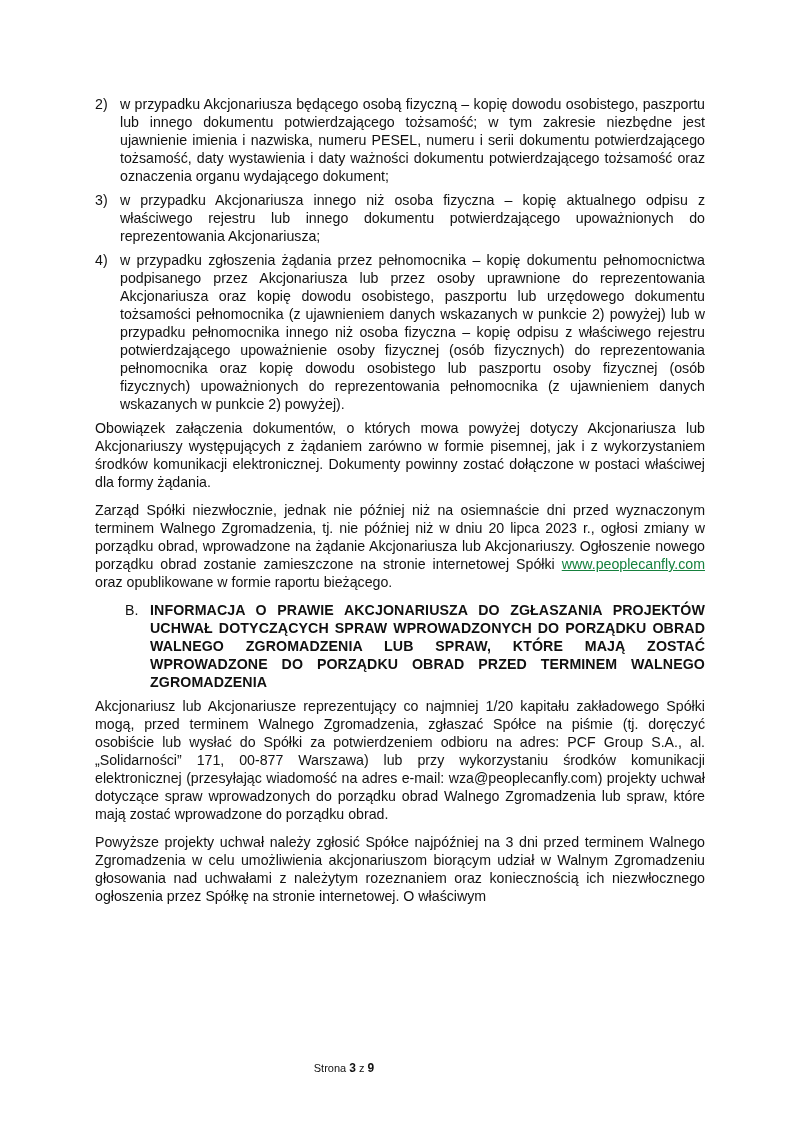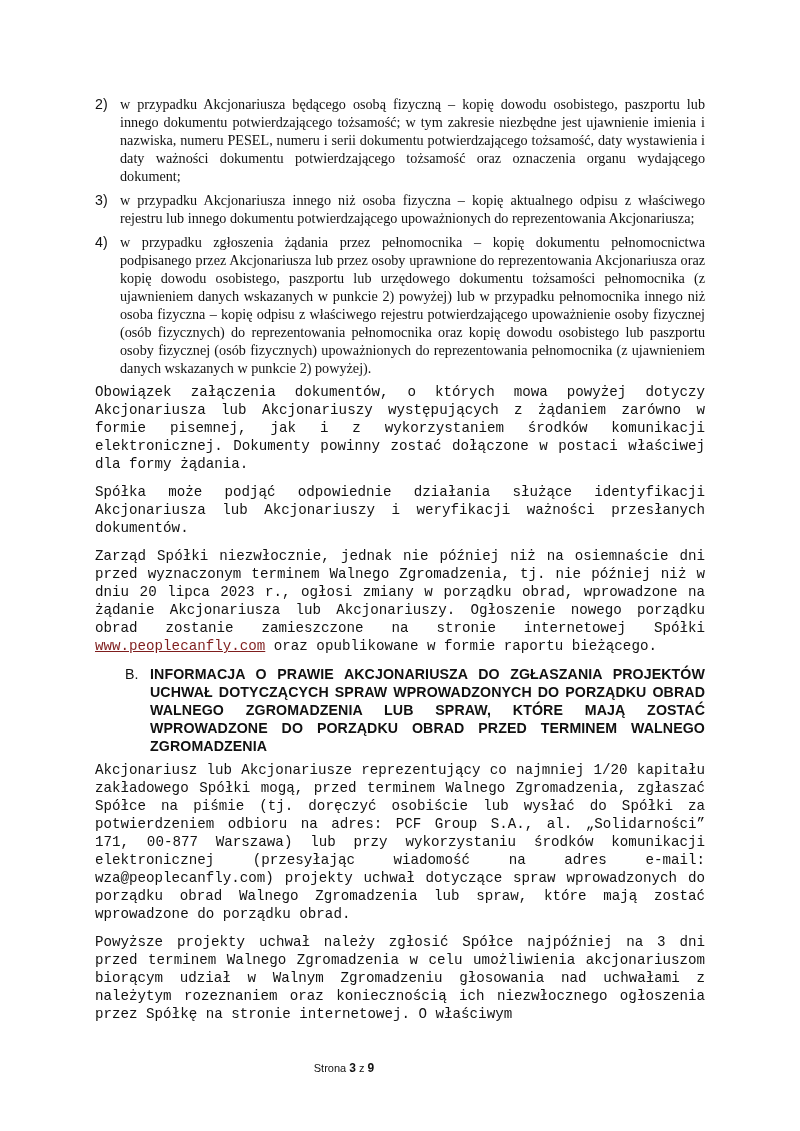--- a/index.html
+++ b/index.html
@@ -8,23 +8,23 @@
     font-family: "Liberation Sans", "DejaVu Sans", sans-serif;
     color: #111111;
   }
   .page {
     position: absolute; left: 95px; top: 95px; width: 610px;
     font-size: 14.2px; line-height: 18px;
   }
   .list { margin: 0 0 6px 0; padding: 0; }
   .li { display: flex; margin-bottom: 6px; text-align: justify; }
   .li .num { width: 25px; flex: 0 0 25px; }
-  .li .txt { flex: 1; text-align: justify; font-family: Liberation Serif, serif; }
-  p.para { margin: 0 0 10px 0; text-align: justify; font-family: Liberation Mono, monospace; }
-  a.link { color: #7f1d1d; text-decoration: underline; }
+  .li .txt { flex: 1; text-align: justify; }
+  p.para { margin: 0 0 10px 0; text-align: justify; }
+  a.link { color: #15803d; text-decoration: underline; }
   .heading {
     display: flex; margin: 0 0 6px 30px;
     text-transform: none; letter-spacing: 0.1px;
   }
   .heading .hnum { width: 25px; flex: 0 0 25px; }
   .heading .htxt { flex: 1; text-align: justify; font-weight: bold; }
   .footer {
     position: absolute; left: 0; width: 688px; top: 1061px;
     text-align: center; font-size: 11px; color: #111111;
   }
@@ -44,21 +44,20 @@
       <span class="num">3)</span>
       <span class="txt">w przypadku Akcjonariusza innego niż osoba fizyczna – kopię aktualnego odpisu z właściwego rejestru lub innego dokumentu potwierdzającego upoważnionych do reprezentowania Akcjonariusza;</span>
     </div>
     <div class="li">
       <span class="num">4)</span>
       <span class="txt">w przypadku zgłoszenia żądania przez pełnomocnika – kopię dokumentu pełnomocnictwa podpisanego przez Akcjonariusza lub przez osoby uprawnione do reprezentowania Akcjonariusza oraz kopię dowodu osobistego, paszportu lub urzędowego dokumentu tożsamości pełnomocnika (z ujawnieniem danych wskazanych w punkcie 2) powyżej) lub w przypadku pełnomocnika innego niż osoba fizyczna – kopię odpisu z właściwego rejestru potwierdzającego upoważnienie osoby fizycznej (osób fizycznych) do reprezentowania pełnomocnika oraz kopię dowodu osobistego lub paszportu osoby fizycznej (osób fizycznych) upoważnionych do reprezentowania pełnomocnika (z ujawnieniem danych wskazanych w punkcie 2) powyżej).</span>
     </div>
   </div>
 
   <p class="para">Obowiązek załączenia dokumentów, o których mowa powyżej dotyczy Akcjonariusza lub Akcjonariuszy występujących z żądaniem zarówno w formie pisemnej, jak i z wykorzystaniem środków komunikacji elektronicznej. Dokumenty powinny zostać dołączone w postaci właściwej dla formy żądania.</p>
-  <p class="para">Spółka może podjąć odpowiednie działania służące identyfikacji Akcjonariusza lub Akcjonariuszy i weryfikacji ważności przesłanych dokumentów.</p>
   <p class="para"><span>Zarząd Spółki niezwłocznie, jednak nie później niż na osiemnaście dni przed wyznaczonym terminem Walnego Zgromadzenia, tj. nie później niż w dniu 20 lipca 2023 r., ogłosi zmiany w porządku obrad, wprowadzone na żądanie Akcjonariusza lub Akcjonariuszy. Ogłoszenie nowego porządku obrad zostanie zamieszczone na stronie internetowej Spółki </span><a class="link">www.peoplecanfly.com</a><span> oraz opublikowane w formie raportu bieżącego.</span></p>
 
   <div class="heading">
     <span class="hnum">B.</span>
     <span class="htxt">INFORMACJA O PRAWIE AKCJONARIUSZA DO ZGŁASZANIA PROJEKTÓW UCHWAŁ DOTYCZĄCYCH SPRAW WPROWADZONYCH DO PORZĄDKU OBRAD WALNEGO ZGROMADZENIA LUB SPRAW, KTÓRE MAJĄ ZOSTAĆ WPROWADZONE DO PORZĄDKU OBRAD PRZED TERMINEM WALNEGO ZGROMADZENIA</span>
   </div>
 
   <p class="para">Akcjonariusz lub Akcjonariusze reprezentujący co najmniej 1/20 kapitału zakładowego Spółki mogą, przed terminem Walnego Zgromadzenia, zgłaszać Spółce na piśmie (tj. doręczyć osobiście lub wysłać do Spółki za potwierdzeniem odbioru na adres: PCF Group S.A., al. „Solidarności” 171, 00-877 Warszawa) lub przy wykorzystaniu środków komunikacji elektronicznej (przesyłając wiadomość na adres e-mail: wza@peoplecanfly.com) projekty uchwał dotyczące spraw wprowadzonych do porządku obrad Walnego Zgromadzenia lub spraw, które mają zostać wprowadzone do porządku obrad.</p>
   <p class="para">Powyższe projekty uchwał należy zgłosić Spółce najpóźniej na 3 dni przed terminem Walnego Zgromadzenia w celu umożliwienia akcjonariuszom biorącym udział w Walnym Zgromadzeniu głosowania nad uchwałami z należytym rozeznaniem oraz koniecznością ich niezwłocznego ogłoszenia przez Spółkę na stronie internetowej. O właściwym</p>
 </div>

